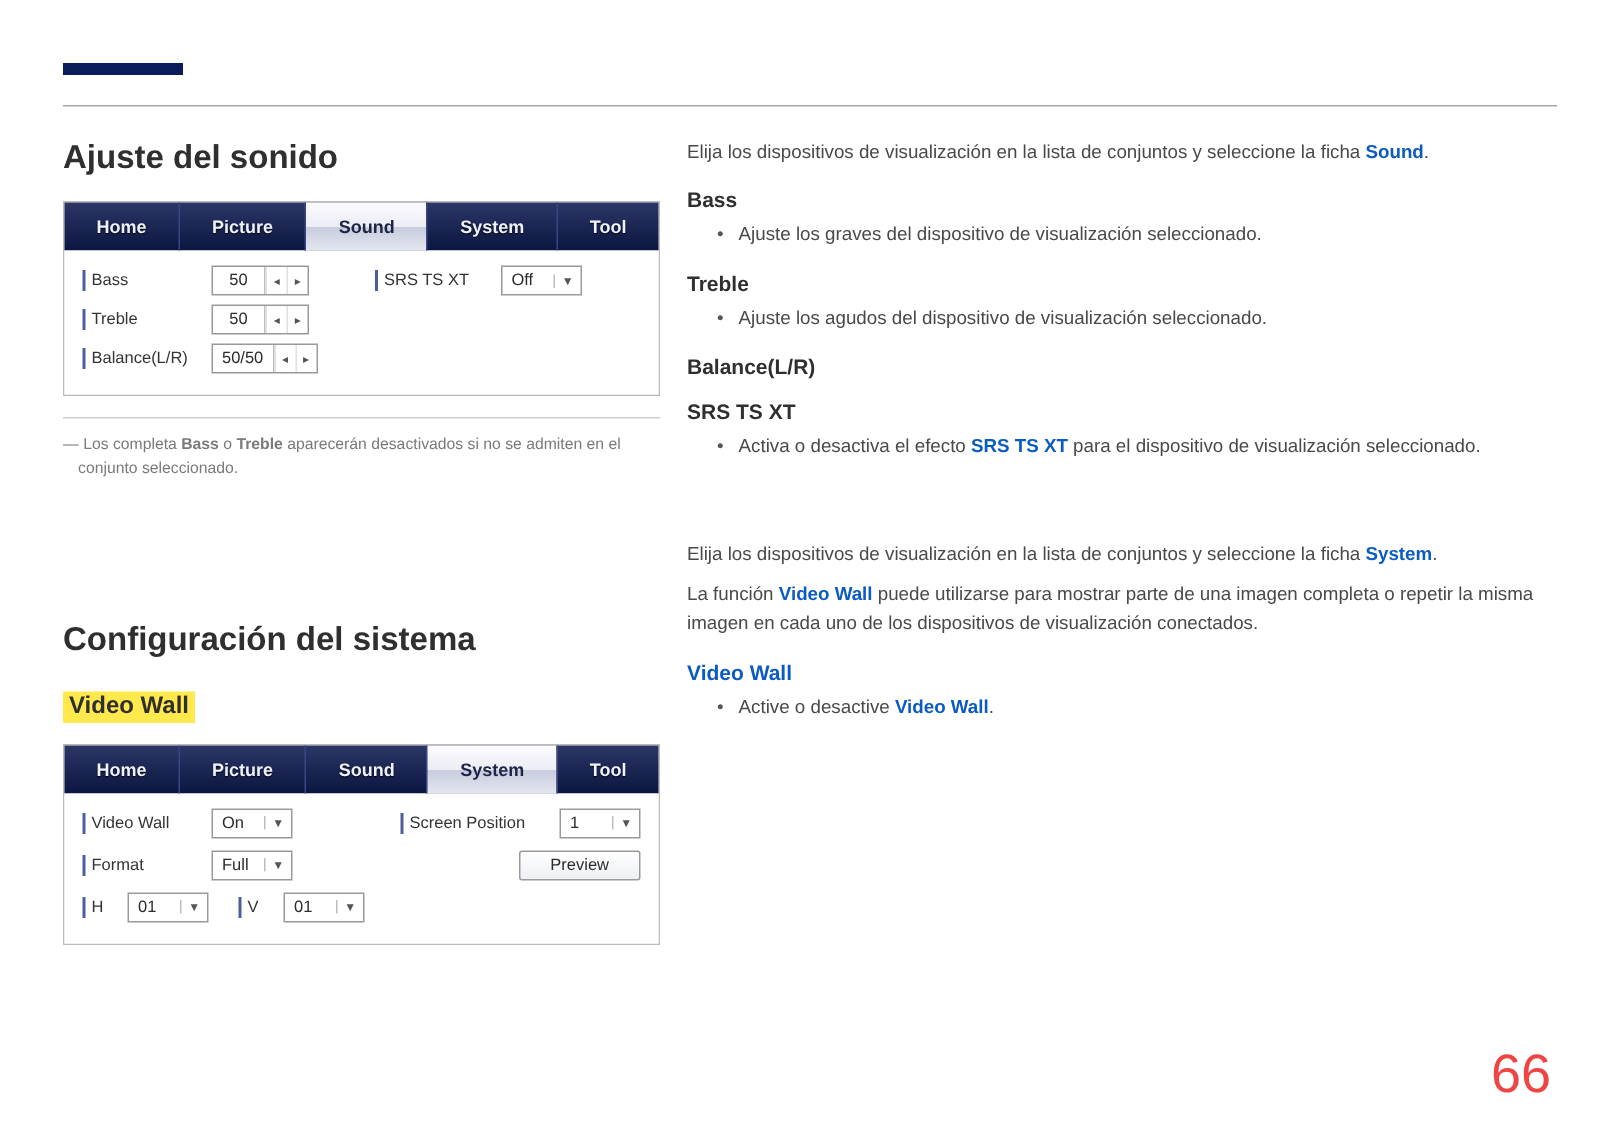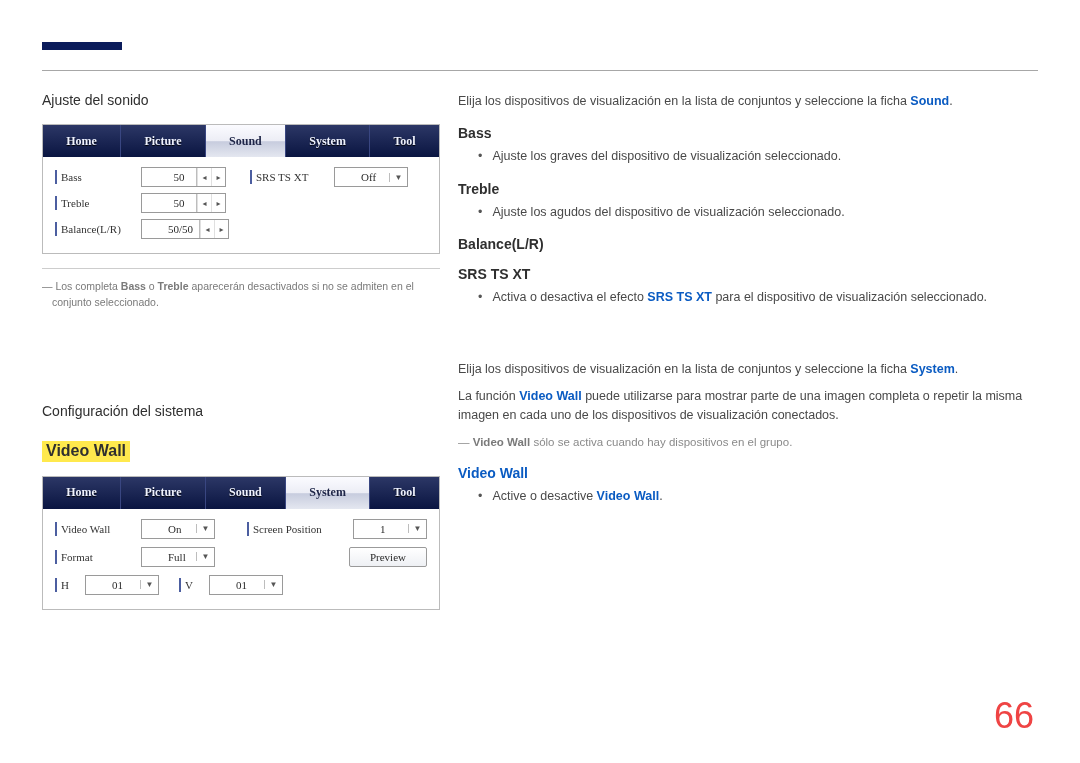--- a/index.html
+++ b/index.html
@@ -32,30 +32,29 @@
     left: 42px;
     right: 42px;
     top: 92px;
     display: grid;
     grid-template-columns: 398px 1fr;
     column-gap: 18px;
   }
   .left-col { }
   .right-col { font-size: 12.5px; color:#494949; }
   h2.section {
-    font-size: 14px;
-    font-weight: 400;
+    font-size: 22px;
+    font-weight: 700;
     color: #2f2f2f;
     margin-bottom: 16px;
   }
   .panel {
     border: 1px solid #bbb;
     font-size: 12px;
     margin-bottom: 14px;
-    font-family: Liberation Serif, serif;
   }
   .tabbar {
     display: flex;
     height: 32px;
     background: linear-gradient(#2c3766, #0a1541);
     color: #eef2ff;
   }
   .tab {
     flex: 1 1 auto;
     display: flex;
@@ -90,21 +89,20 @@
     width:2px;
     height:14px;
     background:#4c5ea0;
   }
   .spinbox, .combobox {
     display:flex; align-items:center;
     border:1px solid #9a9a9a;
     height:20px;
     background:#fff;
     font-size:11px;
-    padding-left:20px;
   }
   .spinbox .val { padding:0 6px; min-width:34px; text-align:center; }
   .spinbox .arrows{
     display:flex; flex-direction:row; border-left:1px solid #bdbdbd;
   }
   .spinbox .arrows span{
     display:flex; align-items:center; justify-content:center;
     width:14px; height:18px;
     font-size:8px; color:#555;
     border-left:1px solid #e0e0e0;
@@ -317,23 +315,20 @@
     </div>
 
     <div style="height:52px;"></div>
 
     <p>
       <span>Elija los dispositivos de visualización en la lista de conjuntos y seleccione la ficha </span><span class="kw-blue">System</span><span>.</span>
     </p>
     <p>
       <span>La función </span><span class="kw-blue">Video Wall</span><span> puede utilizarse para mostrar parte de una imagen completa o repetir la misma imagen en cada uno de los dispositivos de visualización conectados.</span>
     </p>
-    <p style="color:#8a8a8a; font-size:11.5px;">
-      ― <span class="kw-gray-b">Video Wall</span><span> sólo se activa cuando hay dispositivos en el grupo.</span>
-    </p>
 
     <div class="subhead blue">Video Wall</div>
     <div class="bullet">
       <span><span>Active o desactive </span><span class="kw-blue">Video Wall</span><span>.</span></span>
     </div>
 
   </div>
 </div>
 
 <div class="page-num">66</div>

